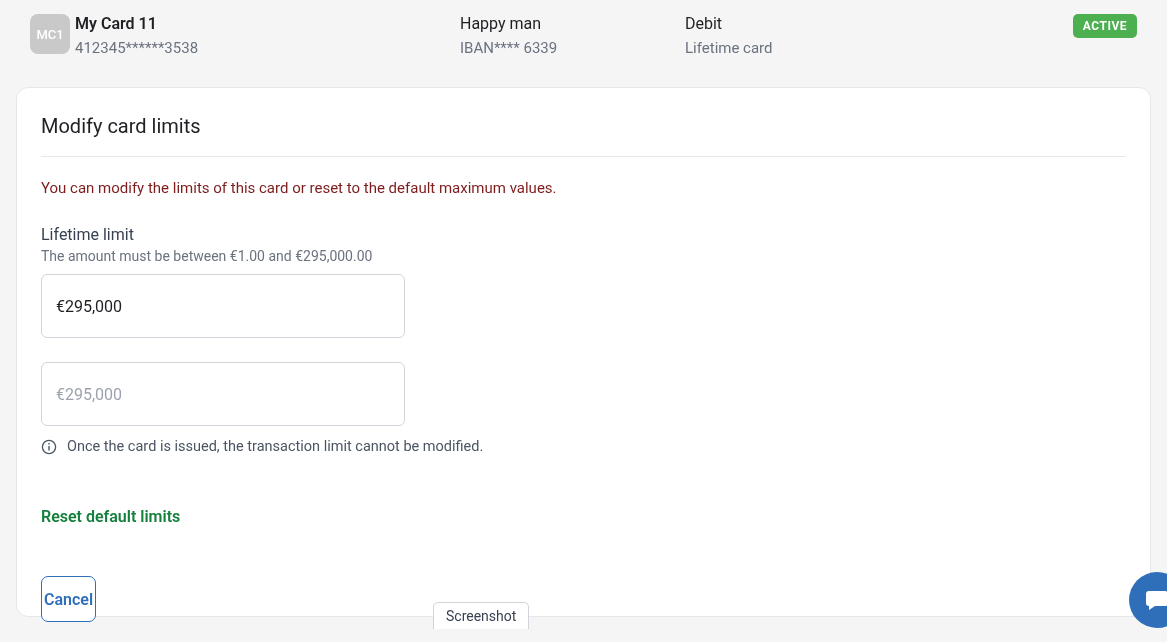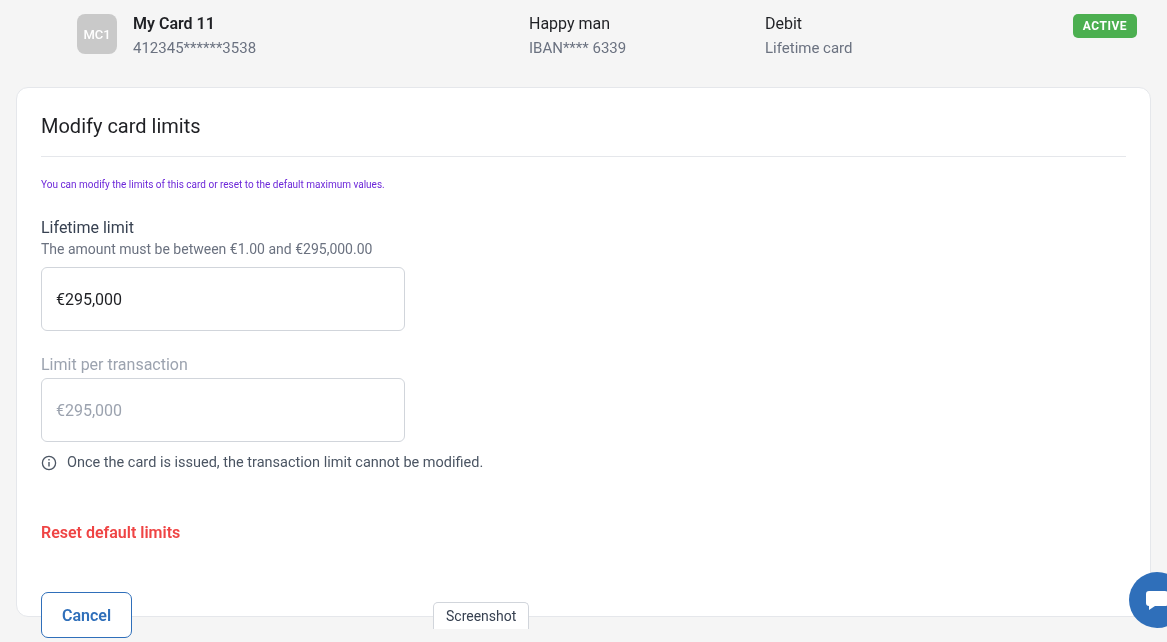--- a/index.html
+++ b/index.html
@@ -13,22 +13,21 @@
       color: #1a1a1a;
       width: 1167px;
       height: 642px;
       overflow: hidden;
       position: relative;
     }
     .header {
       display: flex;
       align-items: flex-start;
       padding: 14px 30px 14px 30px;
-      gap: 16px;
-      margin-left: 47px;
+      gap: 5px;
     }
     .avatar {
       width: 40px;
       height: 40px;
       background: #c9c9c9;
       color: #fff;
       border-radius: 8px;
       display: flex;
       align-items: center;
       justify-content: center;
@@ -78,22 +77,22 @@
       font-weight: 400;
       color: #1f2024;
       margin-bottom: 18px;
     }
     .panel-divider {
       border: none;
       border-top: 1px solid #e5e7eb;
       margin-bottom: 22px;
     }
     .panel-desc {
-      font-size: 10px;
-      color: #6d28d9;
+      font-size: 15px;
+      color: #7f1d1d;
       margin-bottom: 28px;
     }
     .field-group { margin-bottom: 24px; }
     .field-label {
       font-size: 16px;
       color: #374151;
       display: block;
       margin-bottom: 4px;
     }
     .field-label.disabled { color: #9ca3af; }
@@ -125,36 +124,36 @@
       margin-top: 12px;
     }
     .info-text {
       font-size: 14.5px;
       color: #4b5563;
     }
     .reset-link {
       display: inline-block;
       font-size: 16px;
       font-weight: 600;
-      color: #ef4444;
+      color: #15803d;
       text-decoration: none;
       margin-top: 28px;
       cursor: default;
     }
     .actions {
       display: flex;
       gap: 10px;
       margin-top: 50px;
     }
     .btn {
       height: 46px;
       border-radius: 7px;
       font-size: 16px;
       font-weight: 600;
-      padding: 0 20px;
+      padding: 0 2px;
       cursor: pointer;
       border: 1px solid transparent;
       font-family: inherit;
     }
     .btn-secondary {
       background: #fff;
       color: #2f6fba;
       border: 1.5px solid #2f6fba;
     }
     .btn-primary {
@@ -210,21 +209,20 @@
   <hr class="panel-divider">
   <p class="panel-desc">You can modify the limits of this card or reset to the default maximum values.</p>
 
   <div class="field-group">
     <label class="field-label">Lifetime limit</label>
     <div class="field-hint">The amount must be between €1.00 and €295,000.00</div>
     <input type="text" class="text-input" value="€295,000" style="">
   </div>
 
   <div class="field-group">
-    <label class="field-label disabled">Limit per transaction</label>
     <input type="text" class="text-input" disabled="" value="€295,000" style="">
     <div class="info-row">
       <svg class="info-icon-svg" width="16" height="16" viewBox="0 0 16 16" fill="none">
         <circle cx="8" cy="8" r="6.6" stroke="#4b5563" stroke-width="1.3"></circle>
         <rect x="7.3" y="7" width="1.4" height="4.5" fill="#4b5563"></rect>
         <rect x="7.3" y="4" width="1.4" height="1.5" fill="#4b5563"></rect>
       </svg>
       <span class="info-text">Once the card is issued, the transaction limit cannot be modified.</span>
     </div>
   </div>

